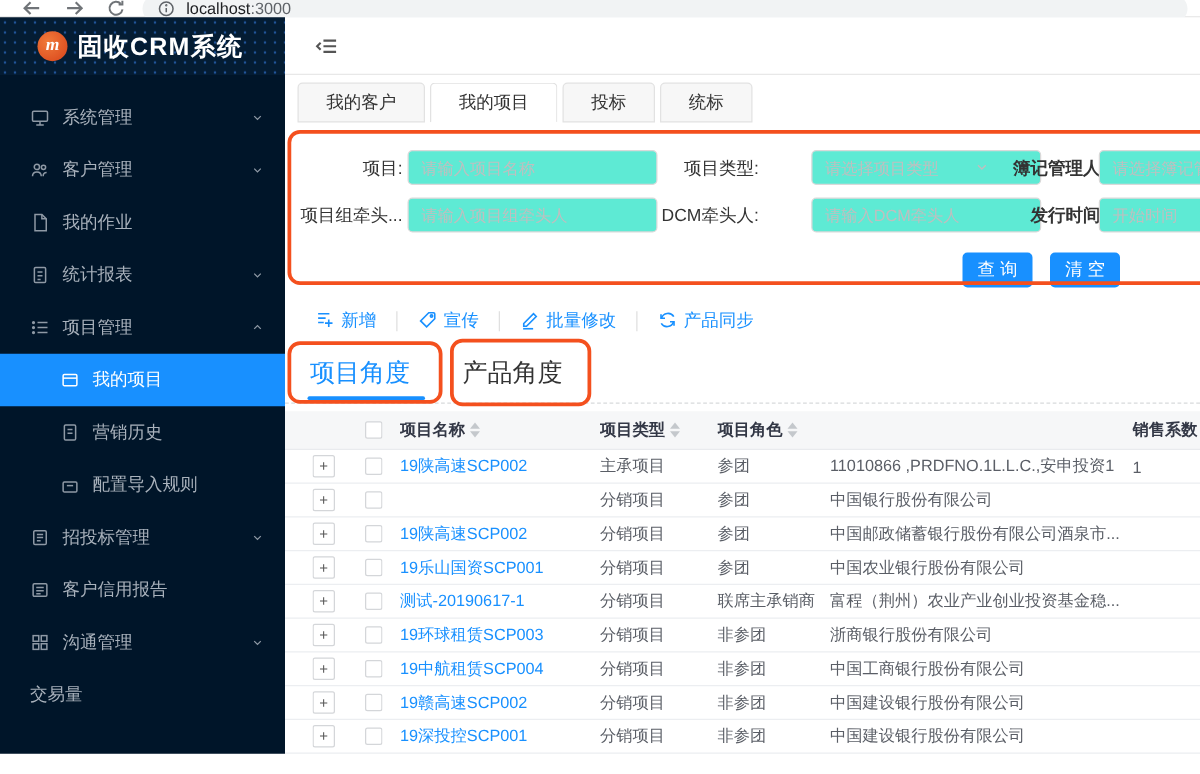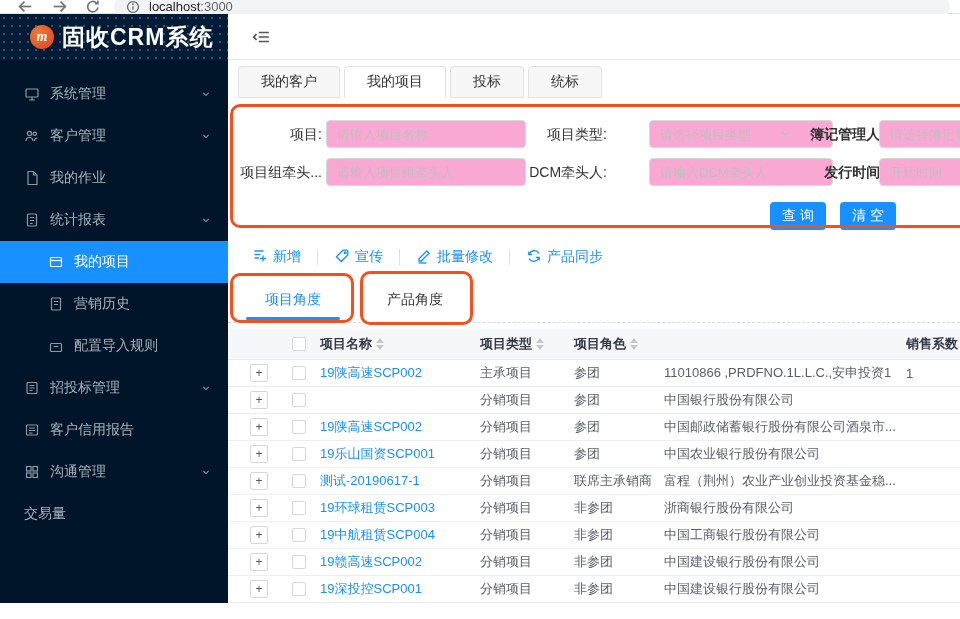--- a/index.html
+++ b/index.html
@@ -21,21 +21,21 @@
 
   
   .sidebar { width:228px; background:#001529; flex-shrink:0; color:#a9b2bc; }
   .logo { height:46px; display:flex; align-items:center; padding-left:30px; background:#041c33;
     background-image:radial-gradient(rgba(62,140,255,.5) 1px, transparent 1.3px);
     background-size:8px 8px; }
   .logo-circle { width:24px; height:24px; border-radius:50%; background:#e65421;
     background:radial-gradient(circle at 35% 35%, #f07a3a, #d8431a); color:#fff;
     display:flex; align-items:center; justify-content:center;
     font:italic bold 14px "Liberation Serif",serif; margin-right:8px; }
-  .logo-title { color:#fff; font-size:23px; font-weight:bold; letter-spacing:1px; }
+  .logo-title { color:#fff; font-size:20px; font-weight:bold; letter-spacing:1px; }
   .menu { list-style:none; padding-top:13px; }
   .m-item { height:42px; display:flex; align-items:center; padding:0 16px 0 24px;
     font-size:14px; cursor:pointer; position:relative; }
   .m-item .m-icon { width:16px; height:16px; margin-right:10px; display:flex; flex-shrink:0; }
   .m-item svg { stroke:#8e99a5; }
   .m-item.active { background:#1890ff; color:#fff; }
   .m-item.active svg { stroke:#fff; }
   .m-item.sub { padding-left:48px; }
   .m-chev { margin-left:auto; display:flex; }
   .m-label { white-space:nowrap; }
@@ -53,21 +53,21 @@
     cursor:pointer; white-space:nowrap; }
   .tab.active { background:#fff; border-bottom-color:#fff; }
 
   
   .ann { position:absolute; border:3px solid #f4501e; border-radius:10px; pointer-events:none; z-index:5; }
   .ann-form { left:2px; top:90px; width:762px; height:124px; }
 
   .f-label { position:absolute; height:28px; line-height:28px; font-size:14px; color:#333;
     text-align:right; white-space:nowrap; }
   .f-input { position:absolute; height:28px; border:1px solid #d9d9d9; border-radius:4px;
-    font-size:13px; color:#333; padding:0 10px; background:#f9a8d4; outline:none;
+    font-size:13px; color:#333; padding:0 10px; background:#5eead4; outline:none;
     font-family:"Liberation Sans","DejaVu Sans",sans-serif; }
   .f-input::placeholder { color:#bfbfbf; }
   .sel-chev { position:absolute; pointer-events:none; display:flex; }
   .row1 { top:106px; } .row2 { top:144px; }
   .lab1 { left:2px; width:92px; } .in1 { left:98px; width:200px; }
   .lab2 { left:280px; width:99px; } .in2 { left:385px; width:184px;margin-left:36px; }
   .lab3 { left:512px; width:145px;font-weight:bold; } .in3 { left:651px; width:170px; }
   .btn { position:absolute; top:188px; height:28px; width:56px; background:#1890ff; color:#fff;
     border:none; border-radius:4px; font-size:14px; cursor:pointer;
     font-family:"Liberation Sans","DejaVu Sans",sans-serif; }
@@ -77,22 +77,22 @@
   .toolbar { position:absolute; top:228px; left:24px; height:30px; display:flex;
     align-items:center; }
   .t-item { display:flex; align-items:center; gap:5px; color:#1890ff; font-size:14px;
     cursor:pointer; white-space:nowrap; }
   .t-item svg { stroke:#1890ff; }
   .t-sep { width:1px; height:16px; background:#e0e0e0; margin:0 16px; }
 
   
   .viewtabs { position:absolute; top:262px; left:0; width:100%; height:47px;
     border-bottom:1px dashed #d8dadc; }
-  .vtab { position:absolute; top:10px; height:26px; width:90px; text-align:center;
-    line-height:26px; font-size:14px; color:#333; cursor:pointer; }
+  .vtab { position:absolute; top:10px; height:26px; width:90px; 
+    line-height:26px; font-size:20px; color:#333; cursor:pointer; }
   .vtab1 { left:20px; } .vtab2 { left:142px; }
   .vtab.active { color:#1890ff; }
   .v-underline { position:absolute; top:41px; left:18px; width:94px; height:3px;
     background:#1890ff; border-radius:2px; }
   .ann-vt1 { left:2px; top:259px; width:124px; height:50px; }
   .ann-vt2 { left:132px; top:257px; width:113px; height:54px; }
 
   
   .thead { position:absolute; top:315px; left:0; width:100%; height:31px; background:#f6f7f8;
     border-bottom:1px solid #e9ebee; }
@@ -200,20 +200,36 @@
         <span class="m-icon">
             <svg width="16" height="16" viewBox="0 0 16 16" fill="none" stroke-width="1.2">
               <rect x="3.5" y="2" width="9" height="12" rx="1"></rect>
               <path d="M6 5.5h4M6 8.5h4M6 11.5h2.5"></path>
             </svg>
           </span>
         <span class="m-label">统计报表</span>
         <span class="m-chev">
             <svg width="12" height="12" viewBox="0 0 16 16" fill="none" stroke-width="1.4">
               <path d="M4.5 6.5L8 10l3.5-3.5"></path>
+            </svg>
+          </span>
+      </li>
+      <li class="m-item">
+        <span class="m-icon">
+            <svg width="16" height="16" viewBox="0 0 16 16" fill="none" stroke-width="1.2">
+              <path d="M6 4h8M6 8h8M6 12h8"></path>
+              <circle cx="2.8" cy="4" r="0.7" fill="#8e99a5"></circle>
+              <circle cx="2.8" cy="8" r="0.7" fill="#8e99a5"></circle>
+              <circle cx="2.8" cy="12" r="0.7" fill="#8e99a5"></circle>
+            </svg>
+          </span>
+        <span class="m-label">项目管理</span>
+        <span class="m-chev">
+            <svg width="12" height="12" viewBox="0 0 16 16" fill="none" stroke-width="1.4">
+              <path d="M4.5 9.5L8 6l3.5 3.5"></path>
             </svg>
           </span>
       </li>
       <li class="m-item sub active">
         <span class="m-icon">
             <svg width="16" height="16" viewBox="0 0 16 16" fill="none" stroke-width="1.2">
               <rect x="2.5" y="3.5" width="11" height="9" rx="1"></rect>
               <path d="M2.5 6.5h11"></path>
             </svg>
           </span>

